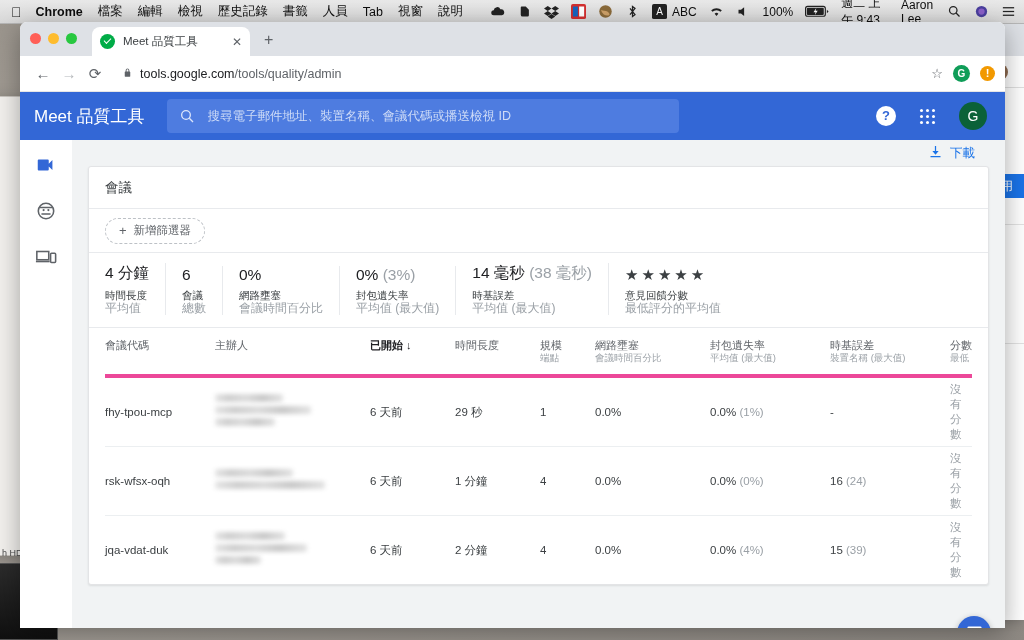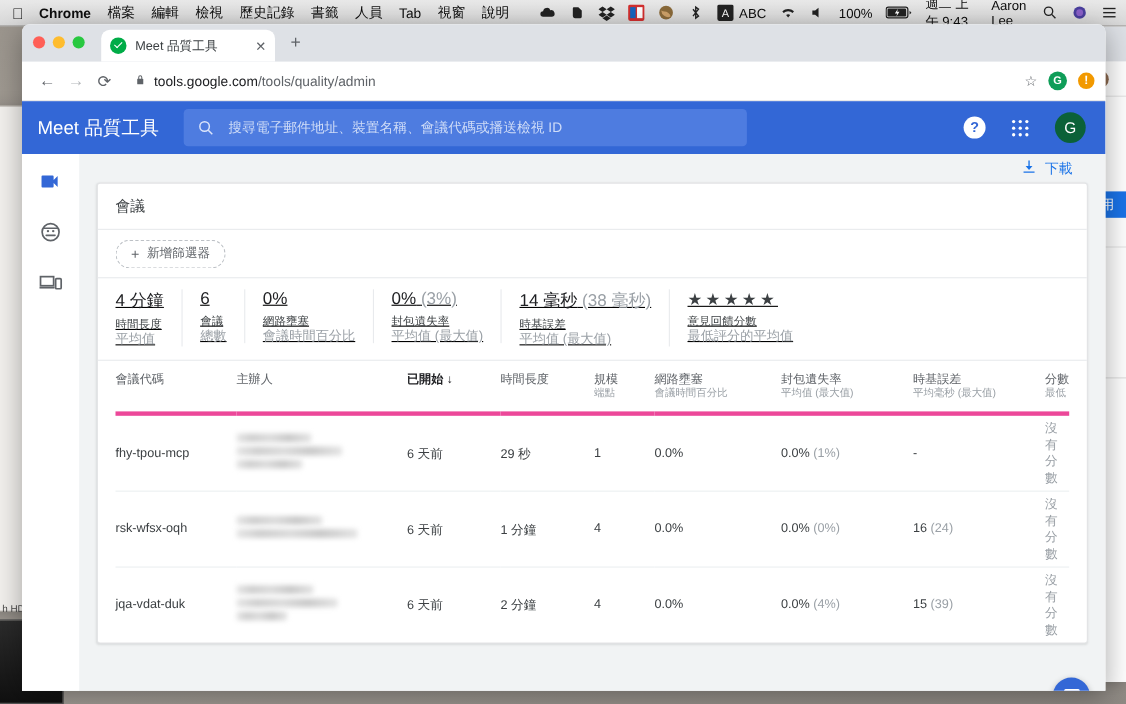--- a/index.html
+++ b/index.html
@@ -172,21 +172,21 @@
   .card-head { height: 42px; display: flex; align-items: center; padding: 0 16px; border-bottom: 1px solid #e8eaed; }
   .card-head .t { font-size: 13.5px; color: #3c4043; }
   .filterbar { height: 44px; display: flex; align-items: center; padding: 0 16px; border-bottom: 1px solid #e8eaed; }
   .chip {
     height: 26px; border: 1px dashed #bdc1c6; border-radius: 14px;
     display: inline-flex; align-items: center; gap: 7px; padding: 0 13px;
     font-size: 11.5px; color: #5f6368;
   }
   .chip .plus { font-size: 13px; color: #5f6368; }
 
-  .stats { display: flex; align-items: flex-start; padding: 10px 0 12px 0; border-bottom: 1px solid #e8eaed; text-decoration: underline; }
+  .stats { display: flex; align-items: flex-end; padding: 10px 0 12px 0; border-bottom: 1px solid #e8eaed; }
   .stat { padding: 0 16px; border-right: 1px solid #e8eaed; display: flex; flex-direction: column; justify-content: center; }
   .stat:last-child { border-right: none; }
   .stat .big { font-size: 15.5px; color: #202124; white-space: nowrap; margin-bottom: 5px; }
   .stat .big .paren { color: #9aa0a6; }
   .stat .l1 { font-size: 10.5px; color: #3c4043; white-space: nowrap; line-height: 13px; }
   .stat .l2 { font-size: 12px; color: #9aa0a6; white-space: nowrap; line-height: 13px; }
   .stars { font-size: 15px; color: #3c4043; letter-spacing: 3px; margin-bottom: 5px; }
 
   table { width: 100%; border-collapse: collapse; table-layout: fixed; }
   thead th {
@@ -527,21 +527,21 @@
                   <th>
                       <div class="h1">網路壅塞</div>
                       <div class="h2">會議時間百分比</div>
                     </th>
                   <th>
                       <div class="h1">封包遺失率</div>
                       <div class="h2">平均值 (最大值)</div>
                     </th>
                   <th>
                       <div class="h1">時基誤差</div>
-                      <div class="h2">平均毫秒 (最大值)</div>
+                      <div class="h2">裝置名稱 (最大值)</div>
                     </th>
                   <th>
                       <div class="h1">分數</div>
                       <div class="h2">最低</div>
                     </th>
                 </tr>
               </thead>
               <tbody id="tbody">
                   <tr>
                     <td><span>fhy-tpou-mcp</span></td>

